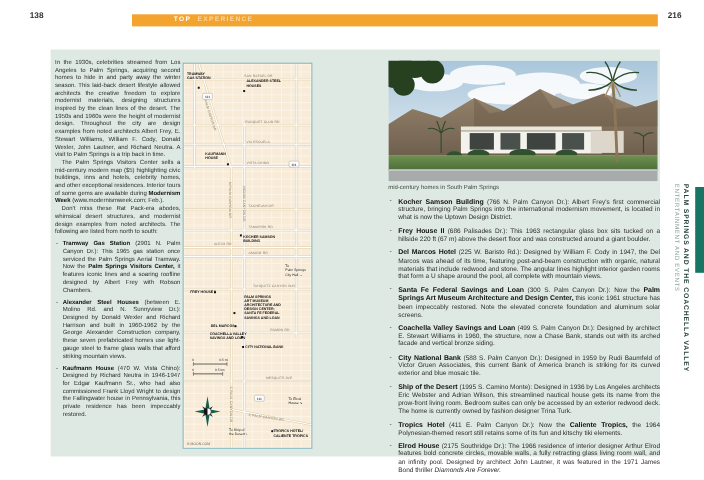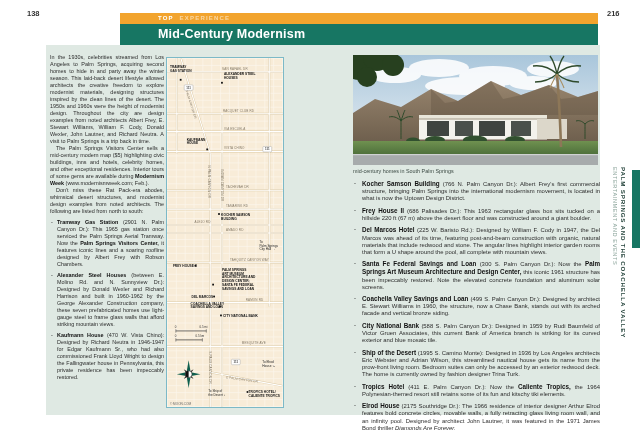--- a/index.html
+++ b/index.html
@@ -65,21 +65,20 @@
 
 <div class="stage">
 
   <div class="pageno left">138</div>
   <div class="pageno right">216</div>
 
   <div class="kicker-bar">
     <span class="k1">TOP</span>
     <span class="k2">EXPERIENCE</span>
   </div>
-  <div class="title-bar">Mid-Century Modernism</div>
 
   <div class="content-bg"></div>
 
   <div class="left-col">
     <p class="p1">In the 1930s, celebrities streamed from Los Angeles to Palm Springs, acquiring second homes to hide in and party away the winter season. This laid-back desert lifestyle allowed architects the creative freedom to explore modernist materials, designing structures inspired by the clean lines of the desert. The 1950s and 1960s were the height of modernist design. Throughout the city are design examples from noted architects Albert Frey, E. Stewart Williams, William F. Cody, Donald Wexler, John Lautner, and Richard Neutra. A visit to Palm Springs is a trip back in time.</p>
     <p class="p2"><span>The Palm Springs Visitors Center sells a mid-century modern map ($5) highlighting civic buildings, inns and hotels, celebrity homes, and other exceptional residences. Interior tours of some gems are available during </span><span class="b">Modernism Week</span><span> (www.modernismweek.com; Feb.).</span></p>
     <p class="p3">Don't miss these Rat Pack-era abodes, whimsical desert structures, and modernist design examples from noted architects. The following are listed from north to south:</p>
     <div>
         <div class="li"><span class="b">Tramway Gas Station</span><span> (2901 N. Palm Canyon Dr.): This 1965 gas station once serviced the Palm Springs Aerial Tramway. Now the </span><span class="b">Palm Springs Visitors Center,</span><span> it features iconic lines and a soaring roofline designed by Albert Frey with Robson Chambers.</span></div>
         <div class="li"><span class="b">Alexander Steel Houses</span><span> (between E. Molino Rd. and N. Sunnyview Dr.): Designed by Donald Wexler and Richard Harrison and built in 1960-1962 by the George Alexander Construction company, these seven prefabricated homes use light-gauge steel to frame glass walls that afford striking mountain views.</span></div>

